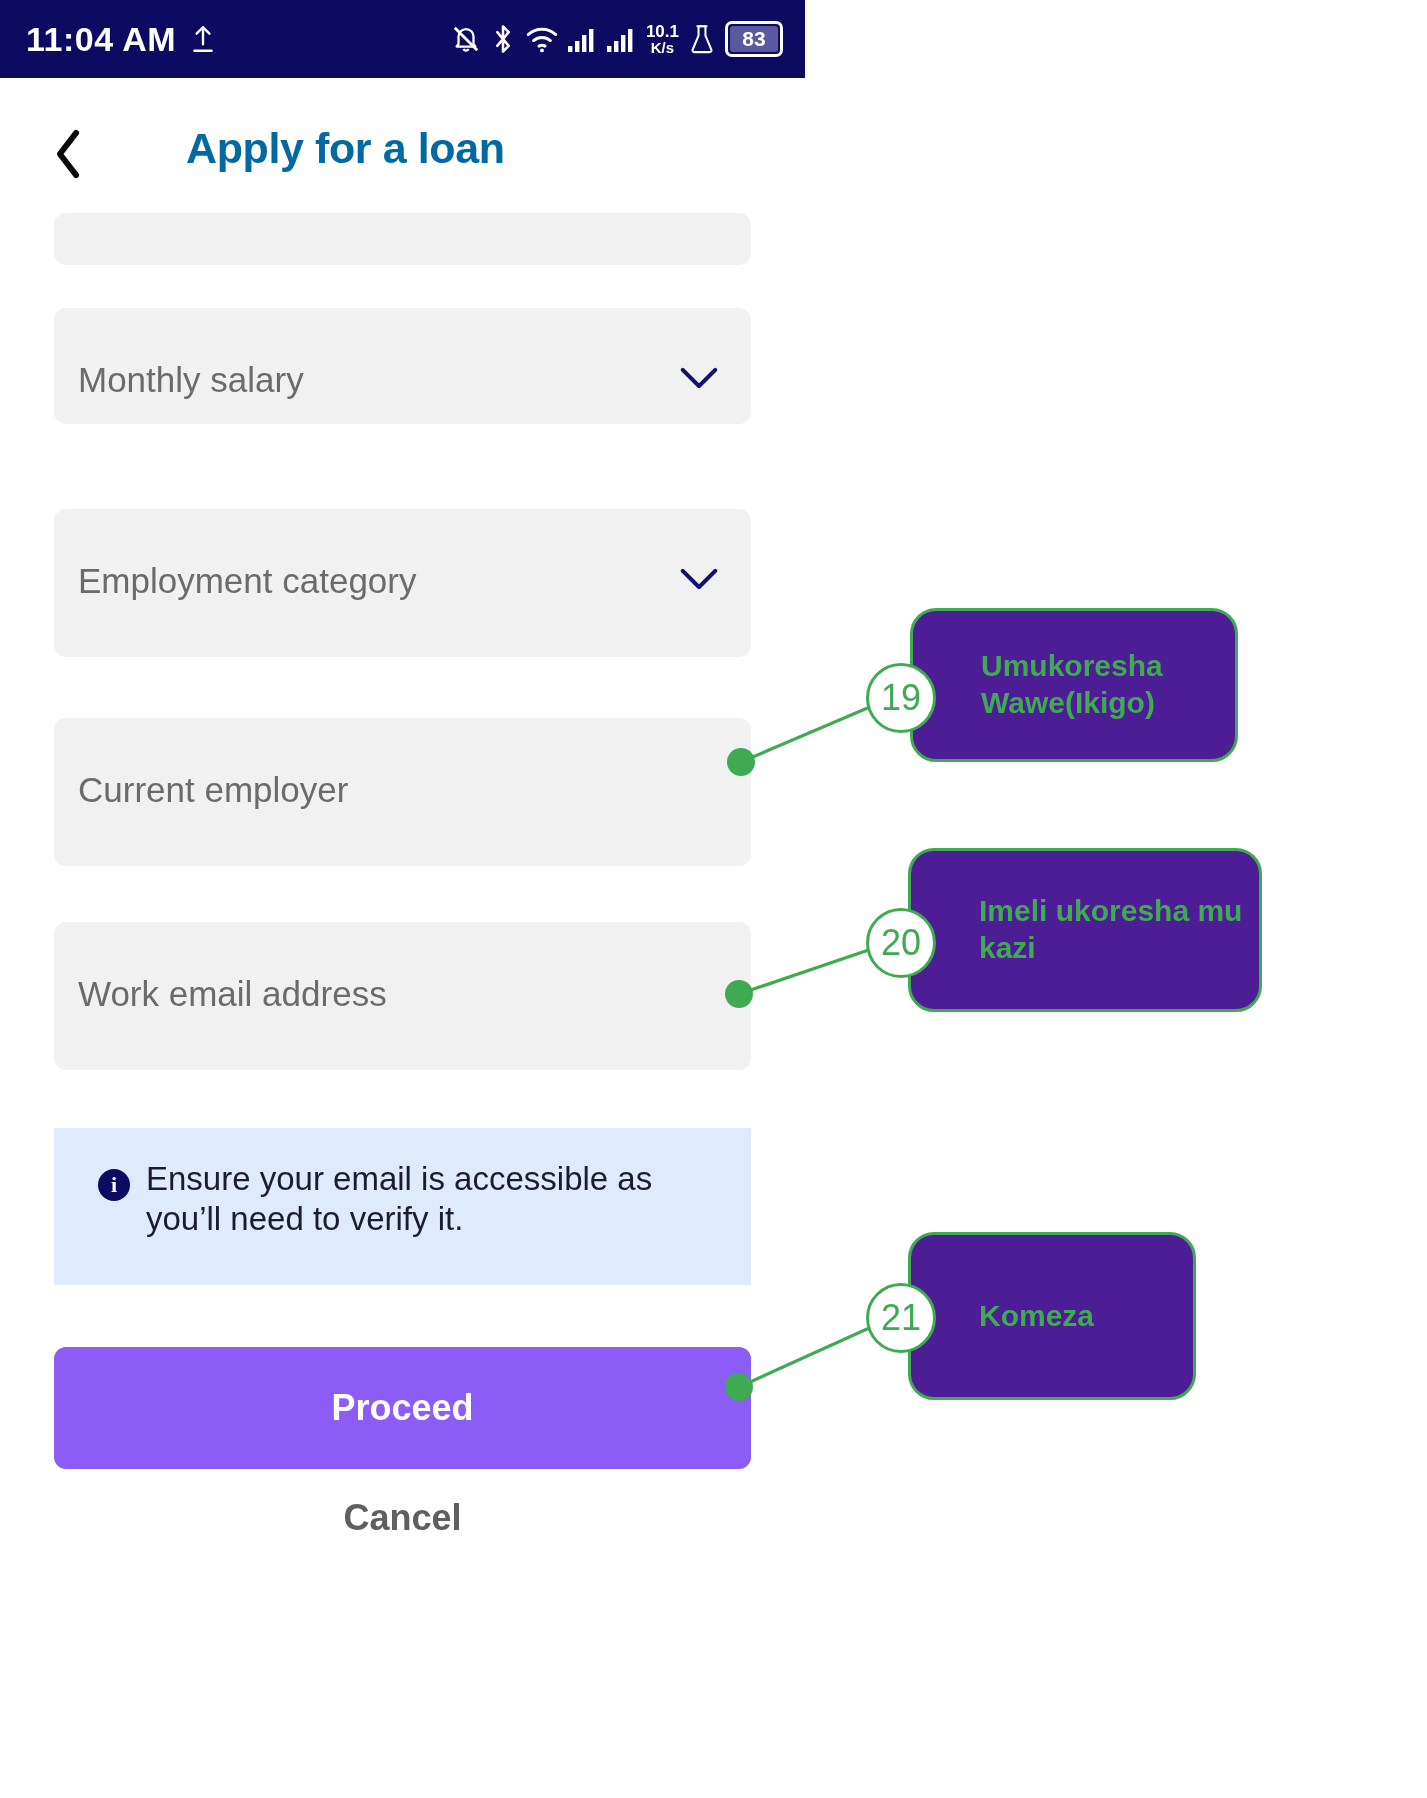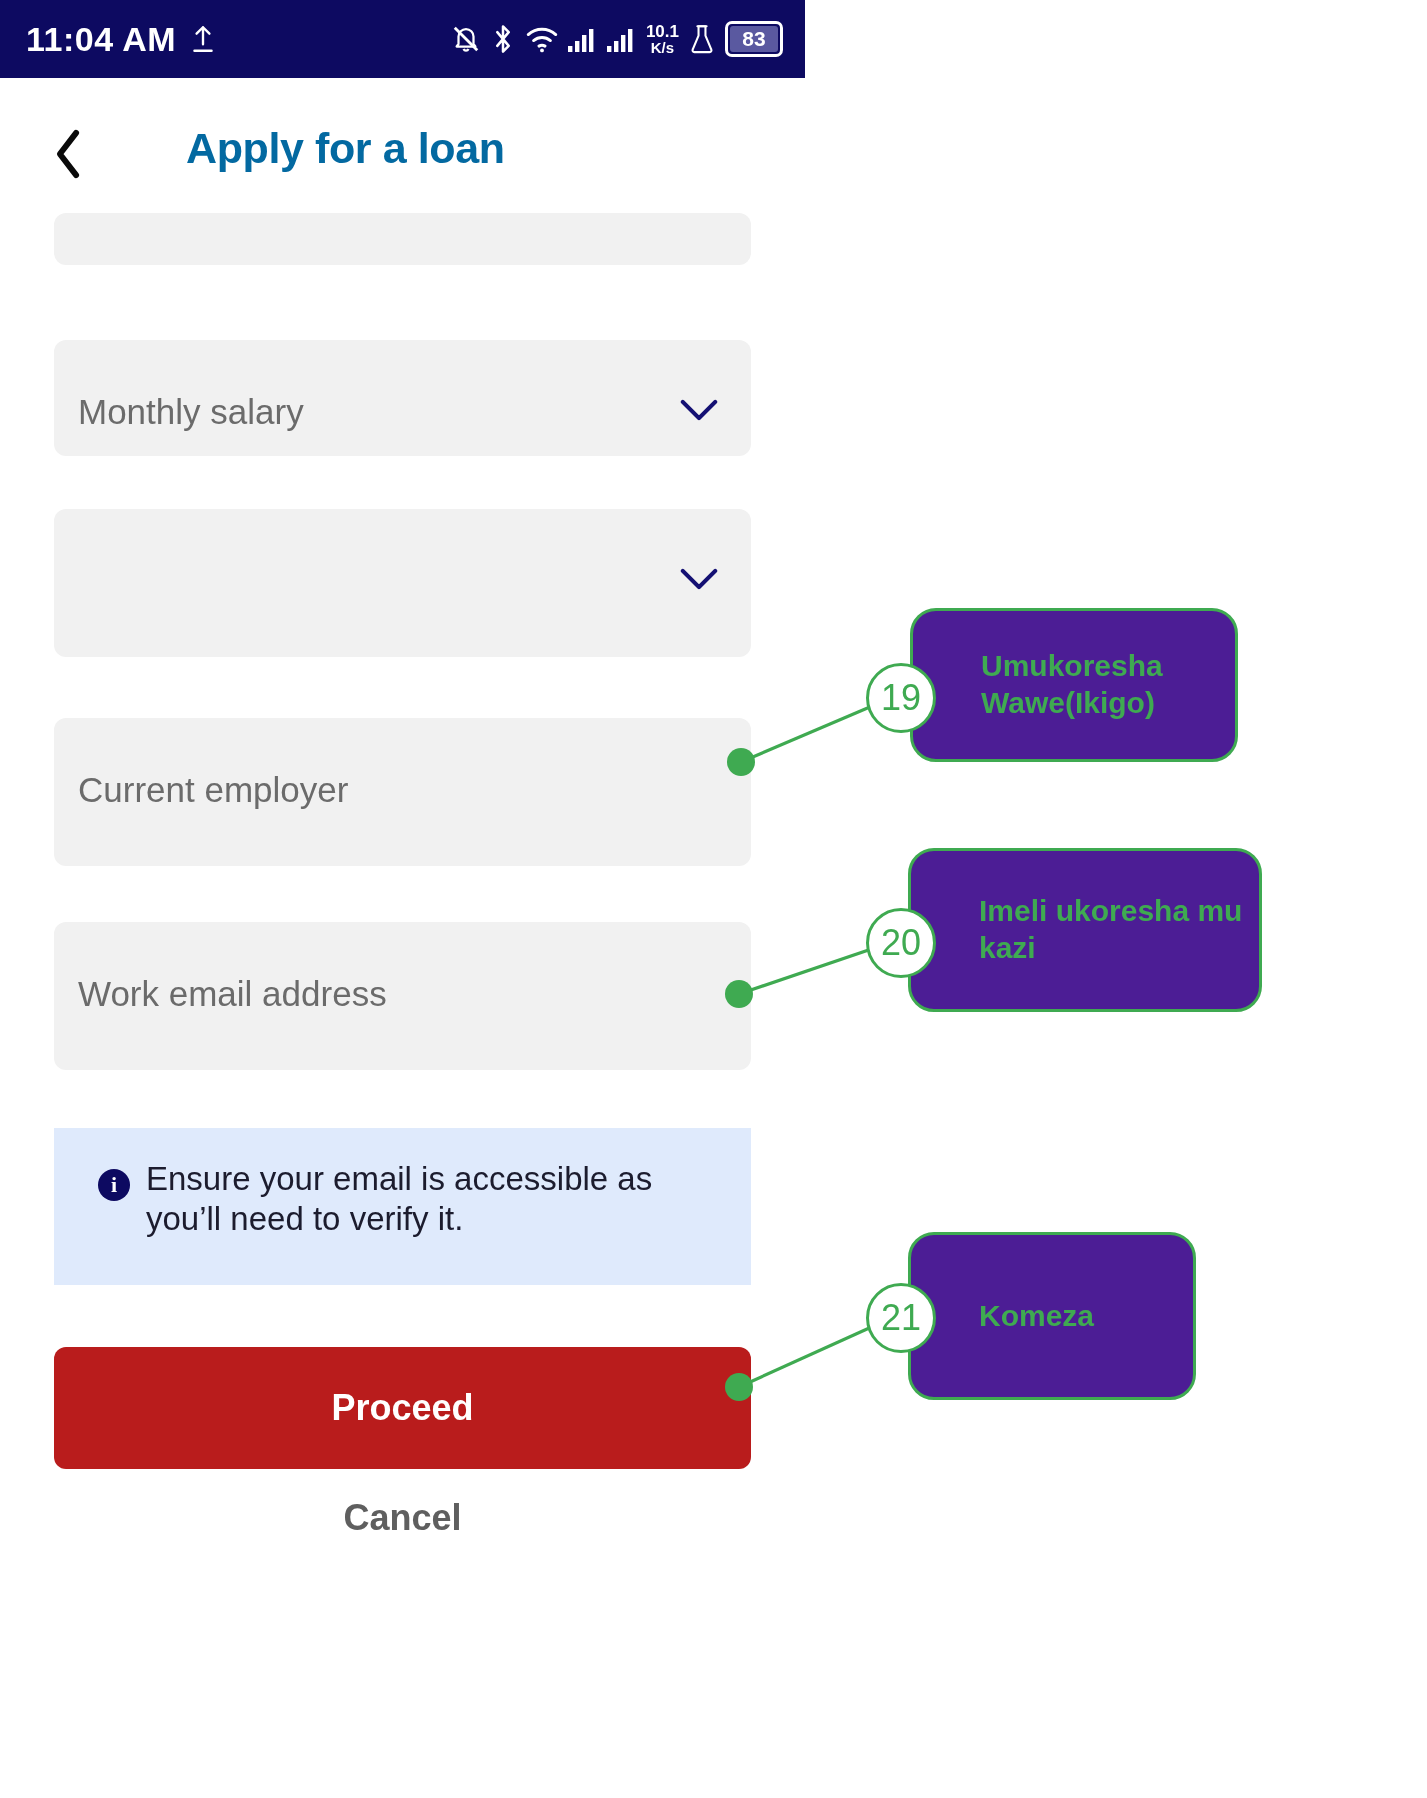--- a/index.html
+++ b/index.html
@@ -72,21 +72,21 @@
     position:absolute;left:54px;width:697px;
     background:#f1f1f1;border-radius:12px;
   }
   .field .ph{
     position:absolute;left:24px;font-size:35px;color:#6b6b6b;white-space:nowrap;
   }
   .chev{position:absolute;right:32px;}
 
   #field-partial{top:-22px;height:52px;}
 
-  #field-salary{top:73px;height:116px;margin-top:32px;}
+  #field-salary{top:73px;height:116px;}
   #field-salary .ph{top:52px;}
   #field-salary .chev{top:57px;}
 
   #field-category{top:274px;height:148px;}
   #field-category .ph{top:52px;}
   #field-category .chev{top:57px;}
 
   #field-employer{top:483px;height:148px;}
   #field-employer .ph{top:52px;}
 
@@ -104,21 +104,21 @@
     display:flex;align-items:center;justify-content:center;font-family:"Liberation Serif",serif;
   }
   #info-text{
     position:absolute;left:92px;top:31px;width:580px;
     font-size:33px;line-height:1.22;color:#1c1c2e;
   }
 
   
   #proceed-btn{
     position:absolute;left:54px;top:1112px;width:697px;height:122px;
-    background:#b91c1c;border-radius:12px;border:none;
+    background:#8b5cf6;border-radius:12px;border:none;
     color:#ffffff;font-size:36px;font-weight:700;
     font-family:"Liberation Sans", sans-serif;cursor:pointer;
   }
   #cancel-btn{
     position:absolute;left:54px;top:1262px;width:697px;
     text-align:center;font-size:36px;font-weight:700;color:#5f5f5f;cursor:pointer;
   }
 
   
   #annots{position:absolute;left:0;top:0;width:1427px;height:1798px;pointer-events:none;}
@@ -232,20 +232,21 @@
     <div class="field" id="field-salary">
       <span class="ph">Monthly salary</span>
       <span class="chev">
         <svg width="40" height="26" viewBox="0 0 24 16" fill="none" stroke="#141073" stroke-width="2.6" stroke-linecap="round" stroke-linejoin="round">
           <path d="M2 3 L12 13 L22 3"></path>
         </svg>
       </span>
     </div>
 
     <div class="field" id="field-category">
+      <span class="ph">Employment category</span>
       <span class="chev">
         <svg width="40" height="26" viewBox="0 0 24 16" fill="none" stroke="#141073" stroke-width="2.6" stroke-linecap="round" stroke-linejoin="round">
           <path d="M2 3 L12 13 L22 3"></path>
         </svg>
       </span>
     </div>
 
     <div class="field" id="field-employer">
       <span class="ph">Current employer</span>
     </div>

